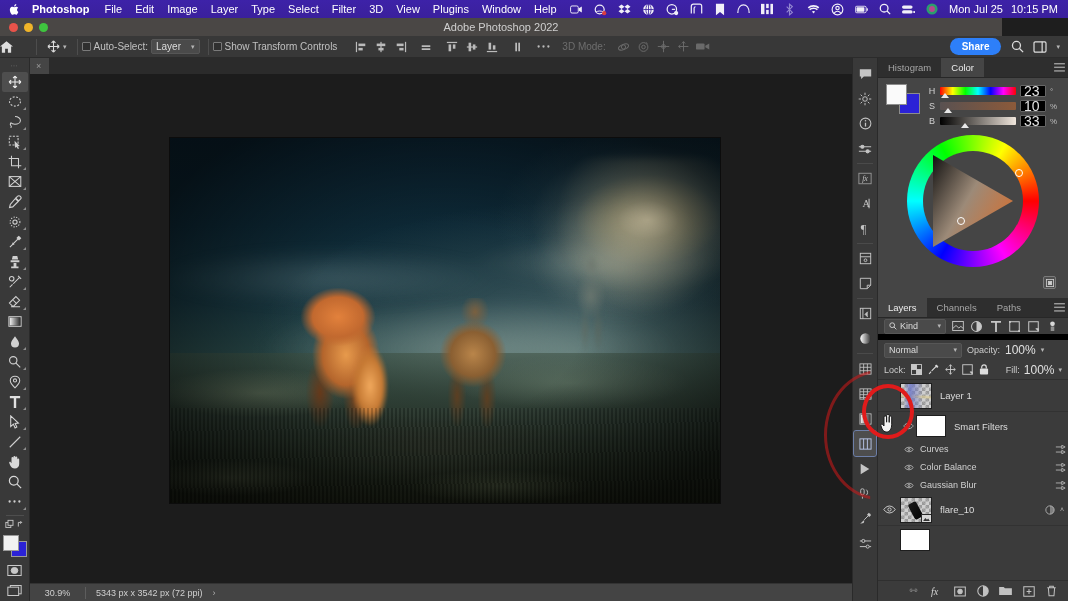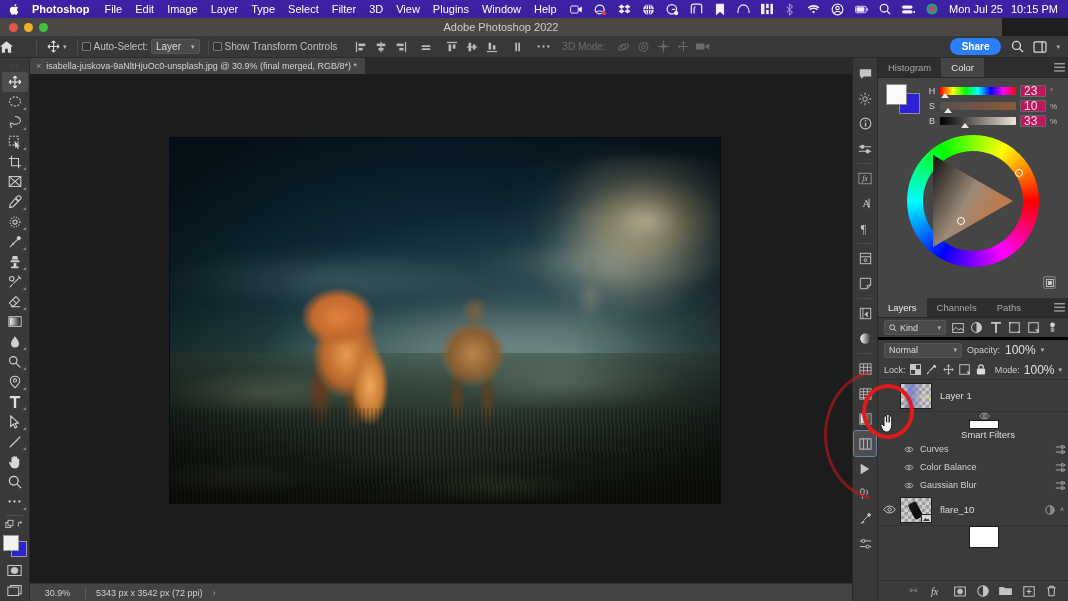--- a/index.html
+++ b/index.html
@@ -271,22 +271,22 @@
   .cp-track { position: relative; flex: 1; height: 8px; border-radius: 1px; }
   .cp-h { background: linear-gradient(90deg,#f00,#ff0,#0f0,#0ff,#00f,#f0f,#f00); }
   .cp-s { background: linear-gradient(90deg,#595151,#8c5a3a); }
   .cp-b { background: linear-gradient(90deg,#000,#f0e6dc); }
   .cp-thumb {
     position: absolute; top: 6px; width: 0; height: 0;
     border-left: 4px solid transparent; border-right: 4px solid transparent;
     border-bottom: 5px solid #e8e8e8; transform: translateX(-4px);
   }
   .cp-val {
-    width: 26px; height: 12px; background: #be185d; border: 1px solid #666;
-    font-size: 12px; color: #e4e4e4; display: flex; align-items: center;
+    width: 26px; height: 12px; background: #000000; border: 1px solid #666;
+    font-size: 14px; color: #e4e4e4; display: flex; align-items: center;
     padding-left: 3px; border-radius: 1px; text-align: center;
   }
   .cp-unit { width: 10px; font-size: 8px; color: #bdbdbd; }
   .wheel-wrap { position: relative; width: 100%; height: 160px; margin-top: 4px; }
   .wheel {
     position: absolute; left: 50%; top: 4px; transform: translateX(-50%);
     width: 132px; height: 132px; border-radius: 50%;
     background: conic-gradient(from 90deg, #f00,#f0f,#00f,#0ff,#0f0,#ff0,#f00);
   }
   .wheel-hole {
@@ -314,21 +314,21 @@
     position: absolute; right: 4px; bottom: 2px; width: 13px; height: 13px;
     border: 1px solid #7a7a7a; border-radius: 2px; background: #4f4f4f;
     display: flex; align-items: center; justify-content: center;
     font-size: 8px; color: #cfcfcf;
   }
 
   
   .layerspanel { background: #3b3b3b; }
   .lp-filter {
     display: flex; align-items: center; gap: 4px; height: 22px;
-    padding: 0 6px; border-bottom: 3px solid #000000;
+    padding: 0 6px; border-bottom: 6px solid #000000;
   }
   .kind-select {
     background: #4a4a4a; border: 1px solid #565656; border-radius: 2px;
     height: 15px; display: flex; align-items: center; gap: 3px;
     padding: 0 4px; font-size: 9px; color: #dcdcdc; width: 62px;
   }
   .kind-select .kcv { flex: 1; }
   .lp-fic { width: 15px; height: 15px; display: flex; align-items: center;
     justify-content: center; color: #c7c7c7; }
   .lp-blend {
@@ -399,21 +399,21 @@
   .lname { flex: 1; font-size: 9.5px; color: #dcdcdc; padding-left: 8px; }
   .lright { display: flex; align-items: center; gap: 5px; color: #b8b8b8; }
   .subrow {
     display: flex; align-items: center; height: 18px;
     padding-left: 22px; font-size: 9px; color: #d0d0d0;
   }
   .sub-eye { width: 18px; display: flex; justify-content: center; color: #c8c8c8; }
   .sub-name { flex: 1; padding-left: 2px; }
   .sub-ic { width: 16px; display: flex; justify-content: center; color: #bdbdbd; }
   .sf-row {
-    display: flex; align-items: center; height: 28px; padding-left: 22px; flex-direction: column;
+    display: flex; align-items: center; height: 28px; padding-left: 22px;
   }
   .sf-eye { width: 16px; display: flex; justify-content: center; color: #c8c8c8; }
   .sf-thumb { width: 30px; height: 22px; background: #fff; border: 1px solid #1e1e1e; }
   .sf-name { flex: 1; font-size: 9.5px; color: #dcdcdc; padding-left: 8px; }
   .lp-footer {
     position: absolute; left: 0; bottom: 0; width: 190px; height: 21px;
     background: #3b3b3b; border-top: 1px solid #2f2f2f;
     display: flex; align-items: center; justify-content: flex-end;
     gap: 10px; padding-right: 10px;
   }
@@ -718,21 +718,20 @@
           <rect x="1" y="1" width="14" height="12" rx="1.5"></rect>
           <path d="M10.5 1v12"></path>
         </svg>
     </span>
     <span class="ob-right-ic chev" style="margin-right:8px">▾</span>
   </div>
 
   <div class="tabstrip">
     <div class="doctab">
       <span class="tab-x">×</span>
-      <span>isabella-juskova-9aNltHjuOc0-unsplash.jpg @ 30.9% (final merged, RGB/8*) *</span>
     </div>
   </div>
 
   <div class="toolbar">
     <div class="tl-handle">⋯</div>
 
     <div class="tool active noarrow">
       <svg width="14" height="14" viewBox="0 0 16 16" fill="none" stroke="#eee" stroke-width="1.2">
           <path d="M8 1.2v13.6M1.2 8h13.6M8 1.2 5.8 3.6M8 1.2l2.2 2.4M8 14.8l-2.2-2.4M8 14.8l2.2-2.4M1.2 8l2.4-2.2M1.2 8l2.4 2.2M14.8 8l-2.4-2.2M14.8 8l-2.4 2.2"></path>
         </svg>
@@ -1210,21 +1209,21 @@
               <path d="M8.6 8.6h2.6v2.6" fill="#c8c8c8"></path>
             </svg>
         </span>
         <span class="lock-ic">
           <svg width="10" height="11" viewBox="0 0 11 12" fill="#dcdcdc">
               <rect x="1" y="5" width="9" height="6.4" rx="1"></rect>
               <path d="M3 5V3.4a2.5 2.5 0 0 1 5 0V5" fill="none" stroke="#dcdcdc" stroke-width="1.3"></path>
             </svg>
         </span>
         <span style="flex:1"></span>
-        <span>Mode:</span>
+        <span>Fill:</span>
         <span class="op-val">100%</span>
         <span class="chev">▾</span>
       </div>
 
       <div class="layerlist">
 
         <div class="lrow">
           <span class="eye"></span>
           <span class="thumb">
             <span class="lay1"></span>

